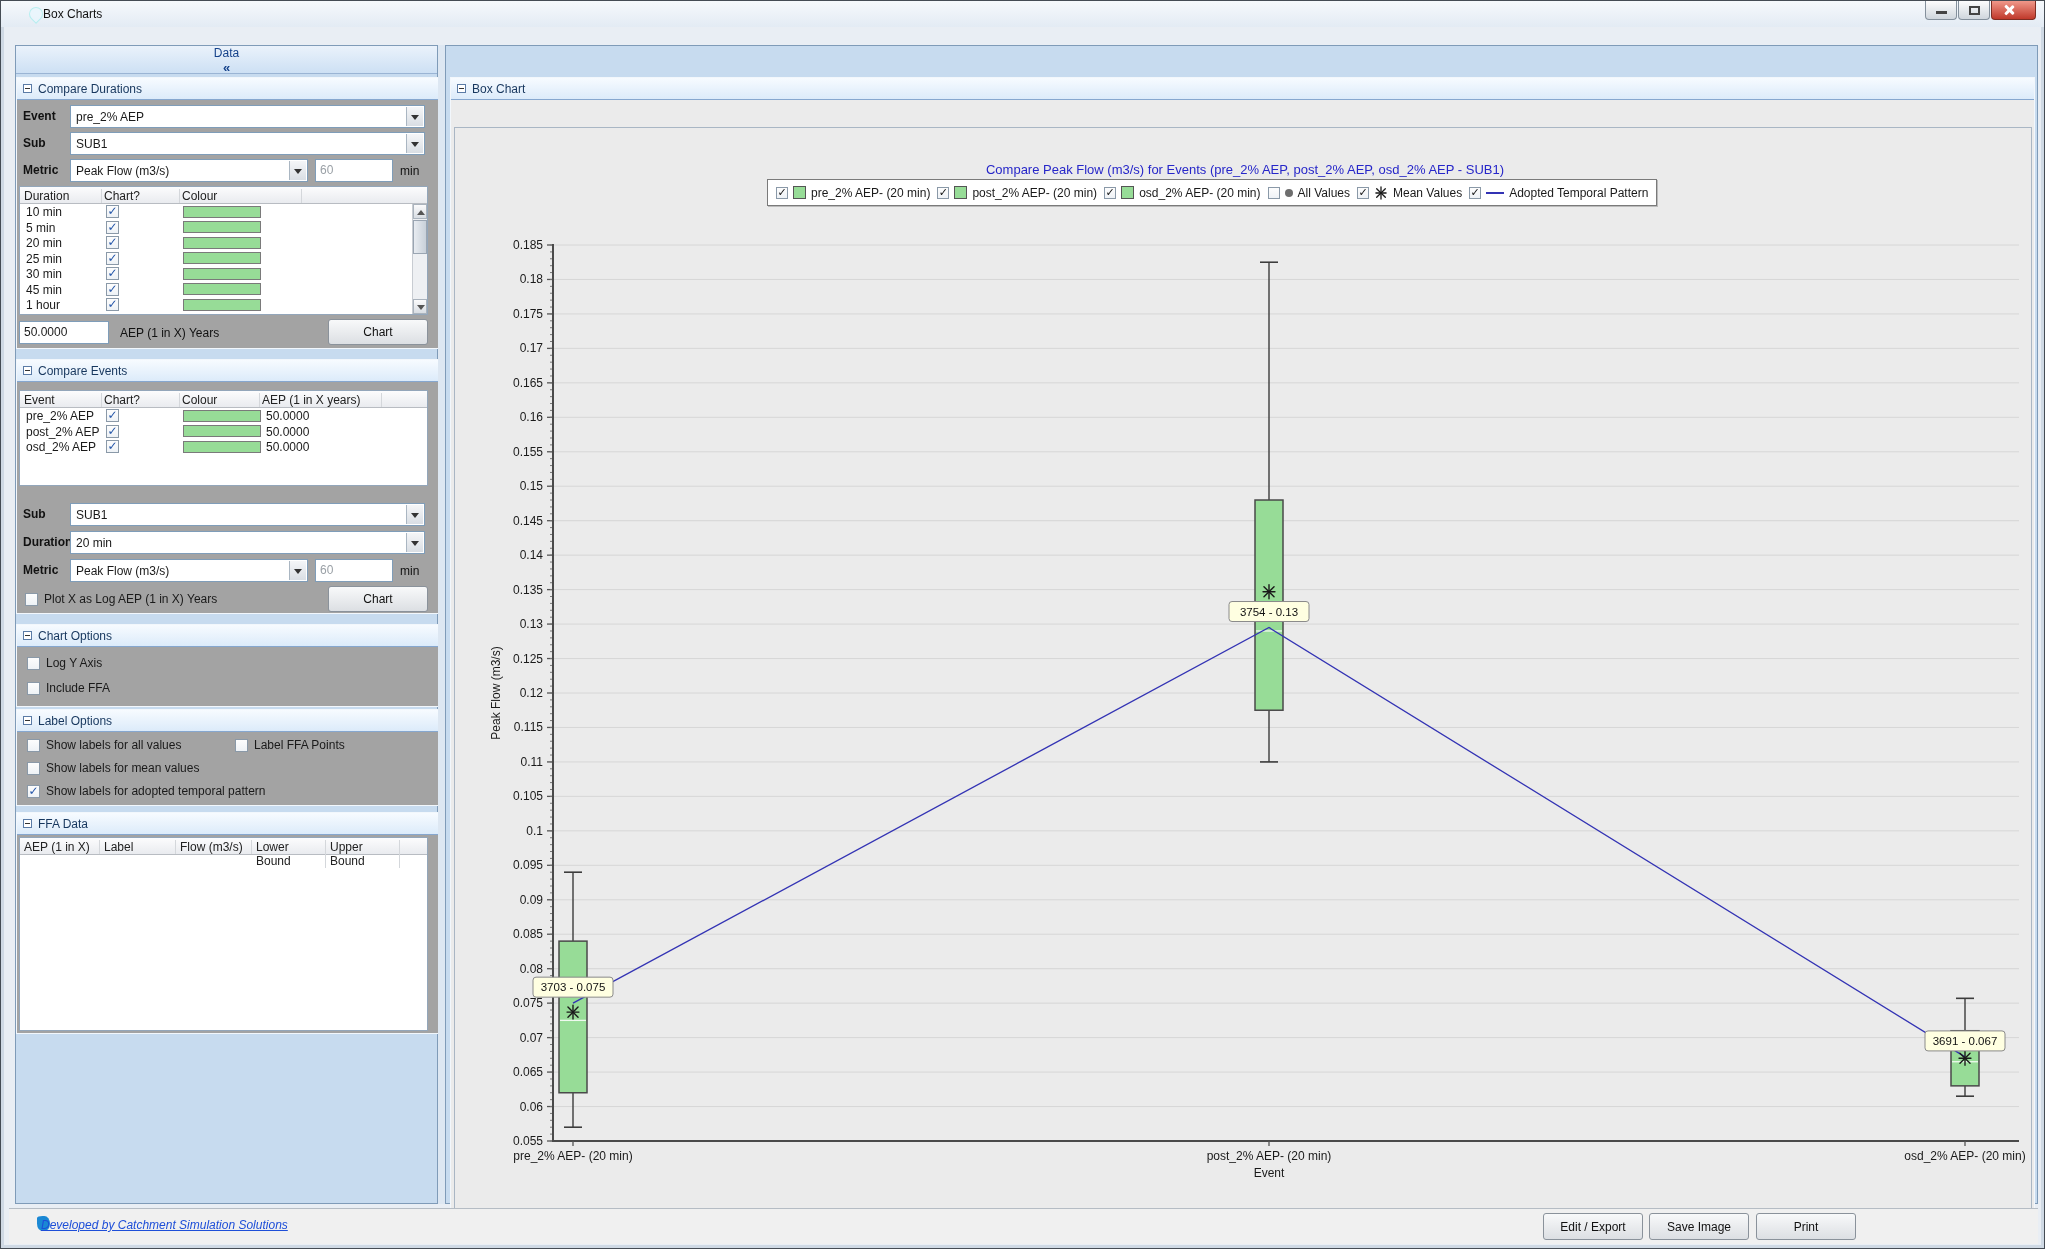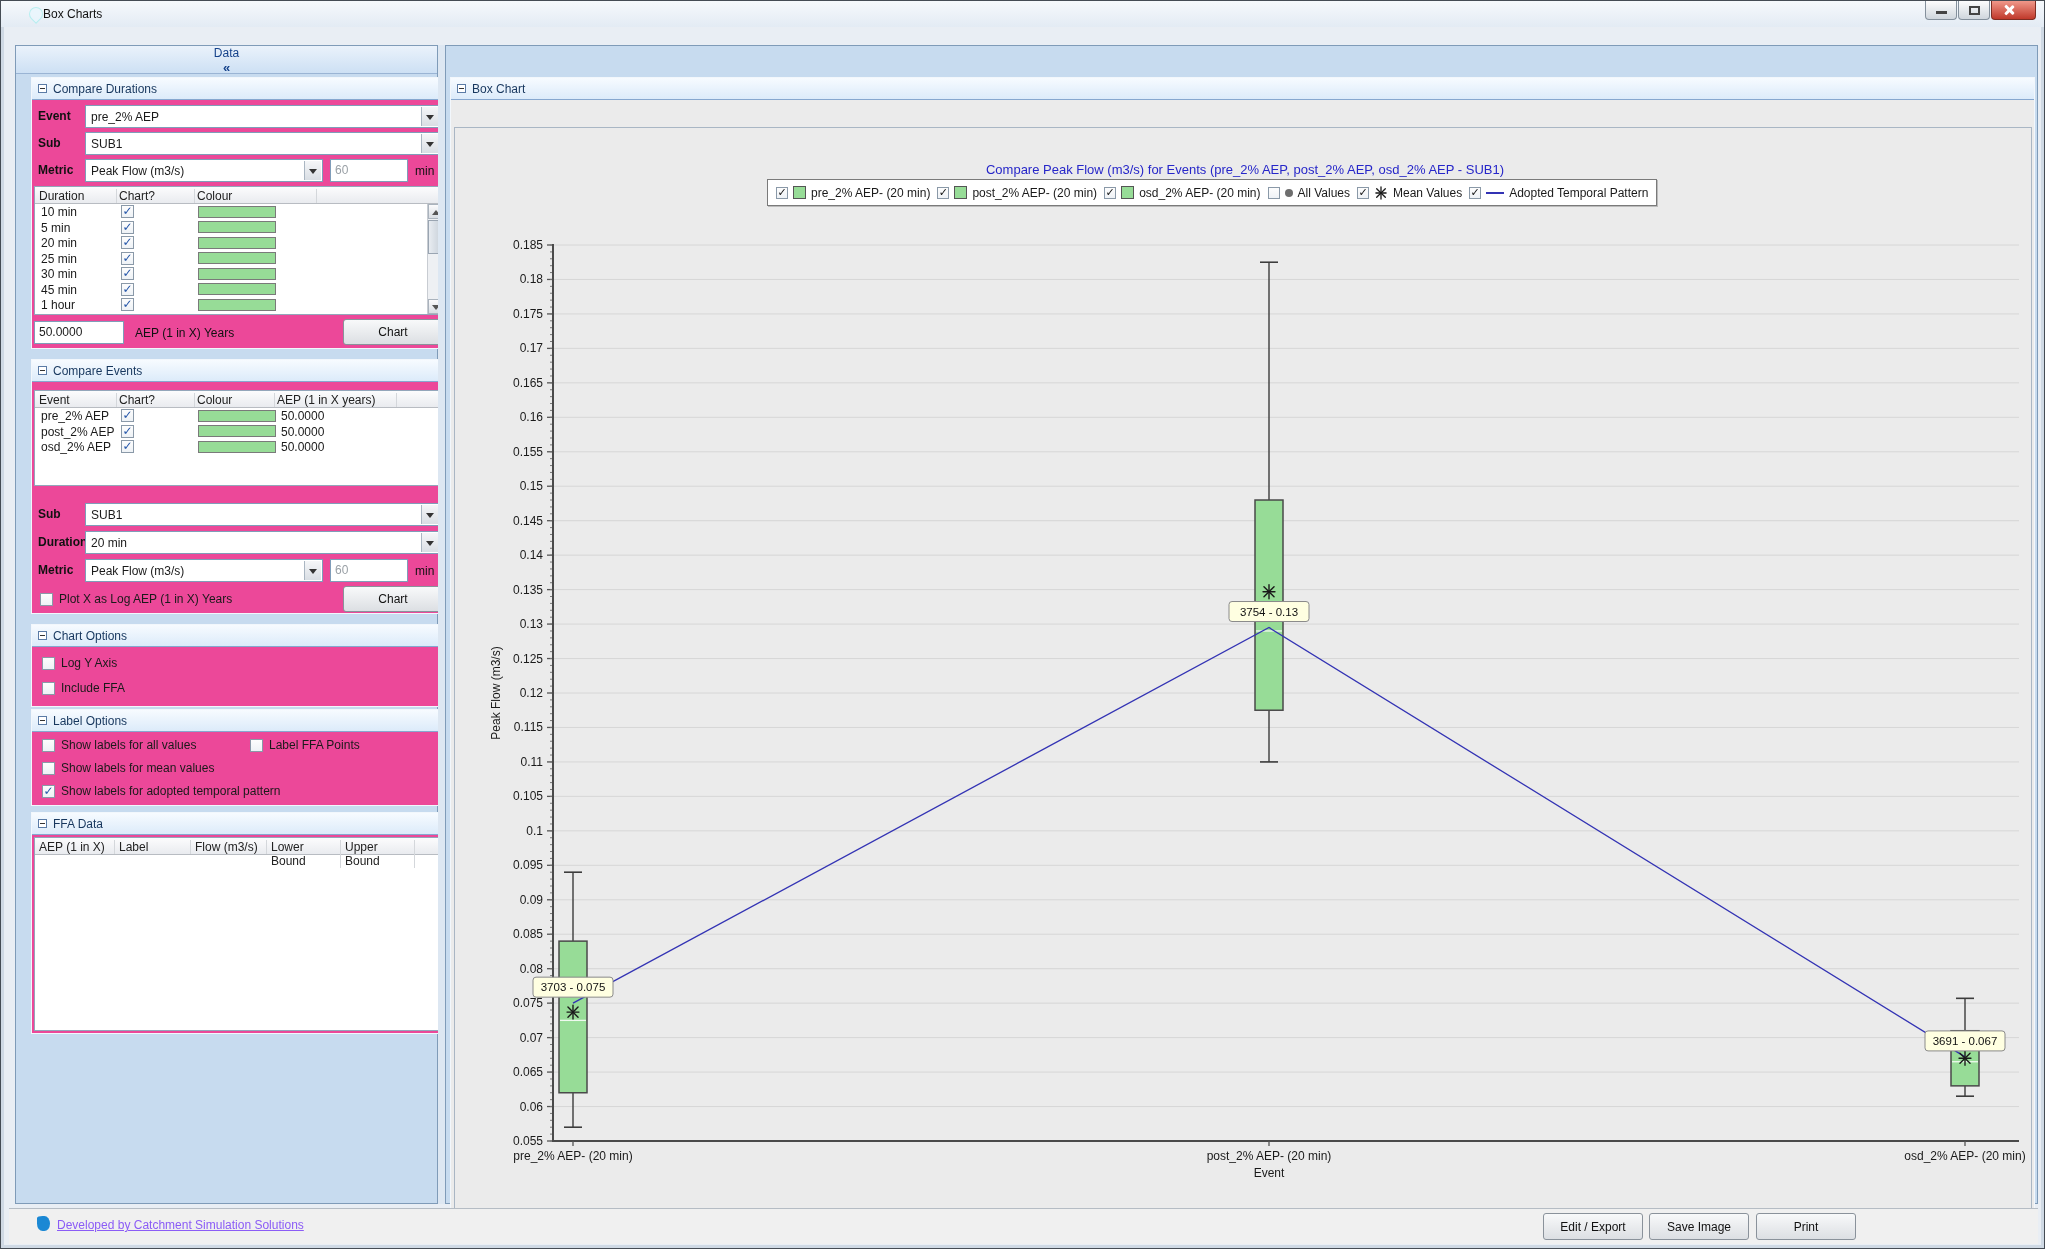--- a/index.html
+++ b/index.html
@@ -27,21 +27,21 @@
   #data-panel{left:14px;width:423px;}
   #charts-panel{left:444px;width:1593px;}
   #splitter{position:absolute;left:437px;top:44px;width:7px;height:1159px;background:#dde7f2;}
   .panel-header{position:absolute;left:0;top:0;right:0;height:28px;
       background:linear-gradient(#eaf2fb,#cde0f4);border-bottom:1px solid #9ab4d4;
       color:#15428b;display:flex;align-items:center;padding:0 8px;flex-direction:column;}
   .panel-header .ph-title{flex:1;}
   .collapse-btn{color:#15428b;font-weight:bold;font-size:13px;cursor:default;}
   .panel-body{position:absolute;left:0;top:28px;right:0;bottom:0;background:#c7dbef;}
   
-  .group{position:absolute;left:15px;width:453px;background:#ec4899;border:1px solid #f2f7fc;}
+  .group{position:absolute;left:0;width:453px;background:#a3a3a3;border:1px solid #f2f7fc;}
   .group-header{position:absolute;left:0;top:0;right:0;height:22px;
       background:linear-gradient(#f7fbff,#dcebfa);border-bottom:1px solid #86a7cf;
       display:flex;align-items:center;padding:0 6px;color:#17375e;}
   .minus-box{width:9px;height:9px;border:1px solid #5a7ba6;background:#fff;position:relative;margin-right:6px;flex:none;}
   .minus-box::after{content:"";position:absolute;left:1px;top:3px;width:5px;height:1px;background:#333;}
   .flabel{position:absolute;left:6px;font-weight:bold;color:#111;}
   
   .dd{position:absolute;height:23px;background:#fff;border:1px solid #7f9db9;}
   .dd .val{position:absolute;left:5px;top:4px;right:20px;white-space:nowrap;overflow:hidden;}
   .dd .btn{position:absolute;right:1px;top:1px;bottom:1px;width:17px;
@@ -88,21 +88,21 @@
   #legend{position:absolute;left:312px;top:51px;height:27px;background:#fff;border:1px solid #7a7a7a;
       box-shadow:1px 1px 0 #bbb;display:flex;align-items:center;padding:0 8px;gap:7px;white-space:nowrap;}
   .leg-item{display:flex;align-items:center;gap:5px;}
   .leg-item .cb{color:#111;width:12px;height:12px;line-height:10px;font-size:11px;}
   .leg-sw{width:13px;height:13px;background:#97dc97;border:1px solid #555;}
   .leg-dot{width:8px;height:8px;border-radius:50%;background:#6e6e6e;}
   .leg-line{width:18px;height:0;border-top:2px solid #3333b4;}
   
   #bottom-bar{position:absolute;left:8px;top:1207px;width:2029px;height:36px;background:#f0f0f0;
       border-top:1px solid #b5bcc4;}
-  .dev-link{position:absolute;left:48px;top:9px;color:#8b5cf6;text-decoration:underline;}
+  .dev-link{position:absolute;left:32px;top:9px;color:#1d4ed8;text-decoration:underline;font-style:italic;}
   .drop-icon{position:absolute;left:28px;top:7px;width:13px;height:15px;background:#1b88d4;
       border-radius:50% 50% 50% 50%/15% 60% 55% 55%;}
   .drop-icon::after{content:"";position:absolute;left:4px;top:-3px;border:4px solid transparent;border-bottom:7px solid #1b88d4;}
 </style>
 </head>
 <body>
 
 <div id="app">
 
   <div class="titlebar">

